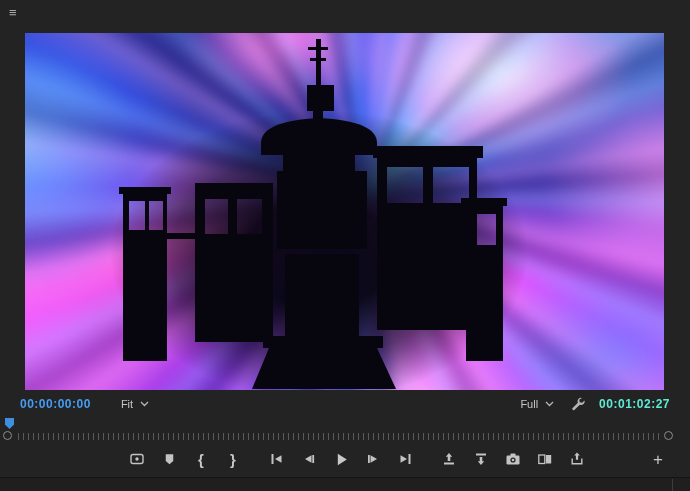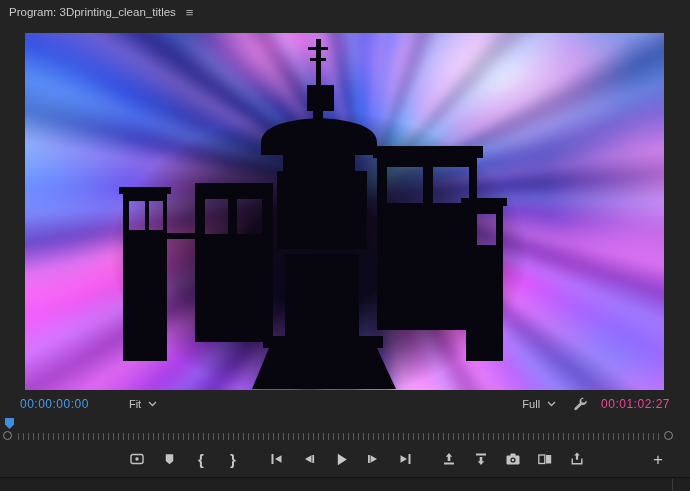--- a/index.html
+++ b/index.html
@@ -27,25 +27,25 @@
   .bg-rays{position:absolute;inset:-18px;filter:blur(4px);opacity:.75;
     background:repeating-conic-gradient(from 8deg at 53% 46%,
       rgba(255,255,255,0) 0deg, rgba(255,170,240,.38) 7deg, rgba(30,20,90,.38) 12deg,
       rgba(130,200,255,.32) 17deg, rgba(255,255,255,0) 22deg);}
   .vignette{position:absolute;inset:0;
     background:radial-gradient(ellipse 42% 52% at 46% 62%, rgba(5,4,16,.95) 28%, rgba(5,4,16,.55) 55%, rgba(5,4,16,0) 78%);}
   .silhouette{position:absolute;left:0;top:0;width:639px;height:357px;}
 
   
   .controls{position:absolute;left:0;right:0;top:392px;height:23px;display:flex;align-items:center;padding:0 20px;}
-  .tc{font-size:12px;font-weight:normal;letter-spacing:.5px;}
+  .tc{font-size:12px;font-weight:bold;letter-spacing:.5px;}
   .tc-current{color:#459df5;}
-  .tc-duration{color:#ec4899;}
+  .tc-duration{color:#5eead4;}
   .dropdown{display:flex;align-items:center;gap:7px;color:#c6c6c6;font-size:11px;cursor:default;}
-  .dd-fit{margin-left:40px;}
+  .dd-fit{margin-left:30px;}
   .dd-full{margin-left:auto;text-align:center;}
   .wrench-btn{margin:0 14px 0 16px;display:flex;align-items:center;background:none;border:none;padding:0;}
 
   
   .scrubber{position:absolute;left:0;right:0;top:412px;height:33px;}
   .playhead{position:absolute;left:5px;top:6px;width:9px;height:11px;background:#3f8ee0;
     clip-path:polygon(0 0,100% 0,100% 58%,50% 100%,0 58%);}
   .ruler{position:absolute;left:18px;right:30px;top:21px;height:7px;
     background:repeating-linear-gradient(to right,#5a5a5a 0,#5a5a5a 1px,transparent 1px,transparent 5px);}
   .end-circle{position:absolute;top:19px;width:7px;height:7px;border:1.5px solid #8d8d8d;border-radius:50%;background:#232323;}
@@ -65,21 +65,20 @@
   .bottom-strip{position:absolute;left:0;right:0;bottom:0;height:13px;background:#1f1f1f;border-top:1px solid #141414;}
   .splitter-v{position:absolute;right:17px;bottom:0;width:1px;height:12px;background:#3c3c3c;}
 </style>
 </head>
 <body>
 
 <div class="panel">
 
   <div class="tabbar">
     <div class="tab">
-      <span class="tab-title">Program: 3Dprinting_clean_titles</span>
       <span class="menu-icon">≡</span>
     </div>
   </div>
 
   <div class="video">
     <div class="bg-base"></div>
     <div class="bg-rays"></div>
     <div class="vignette"></div>
     <svg class="silhouette" viewBox="0 0 639 357">
       <g fill="#07060e">

